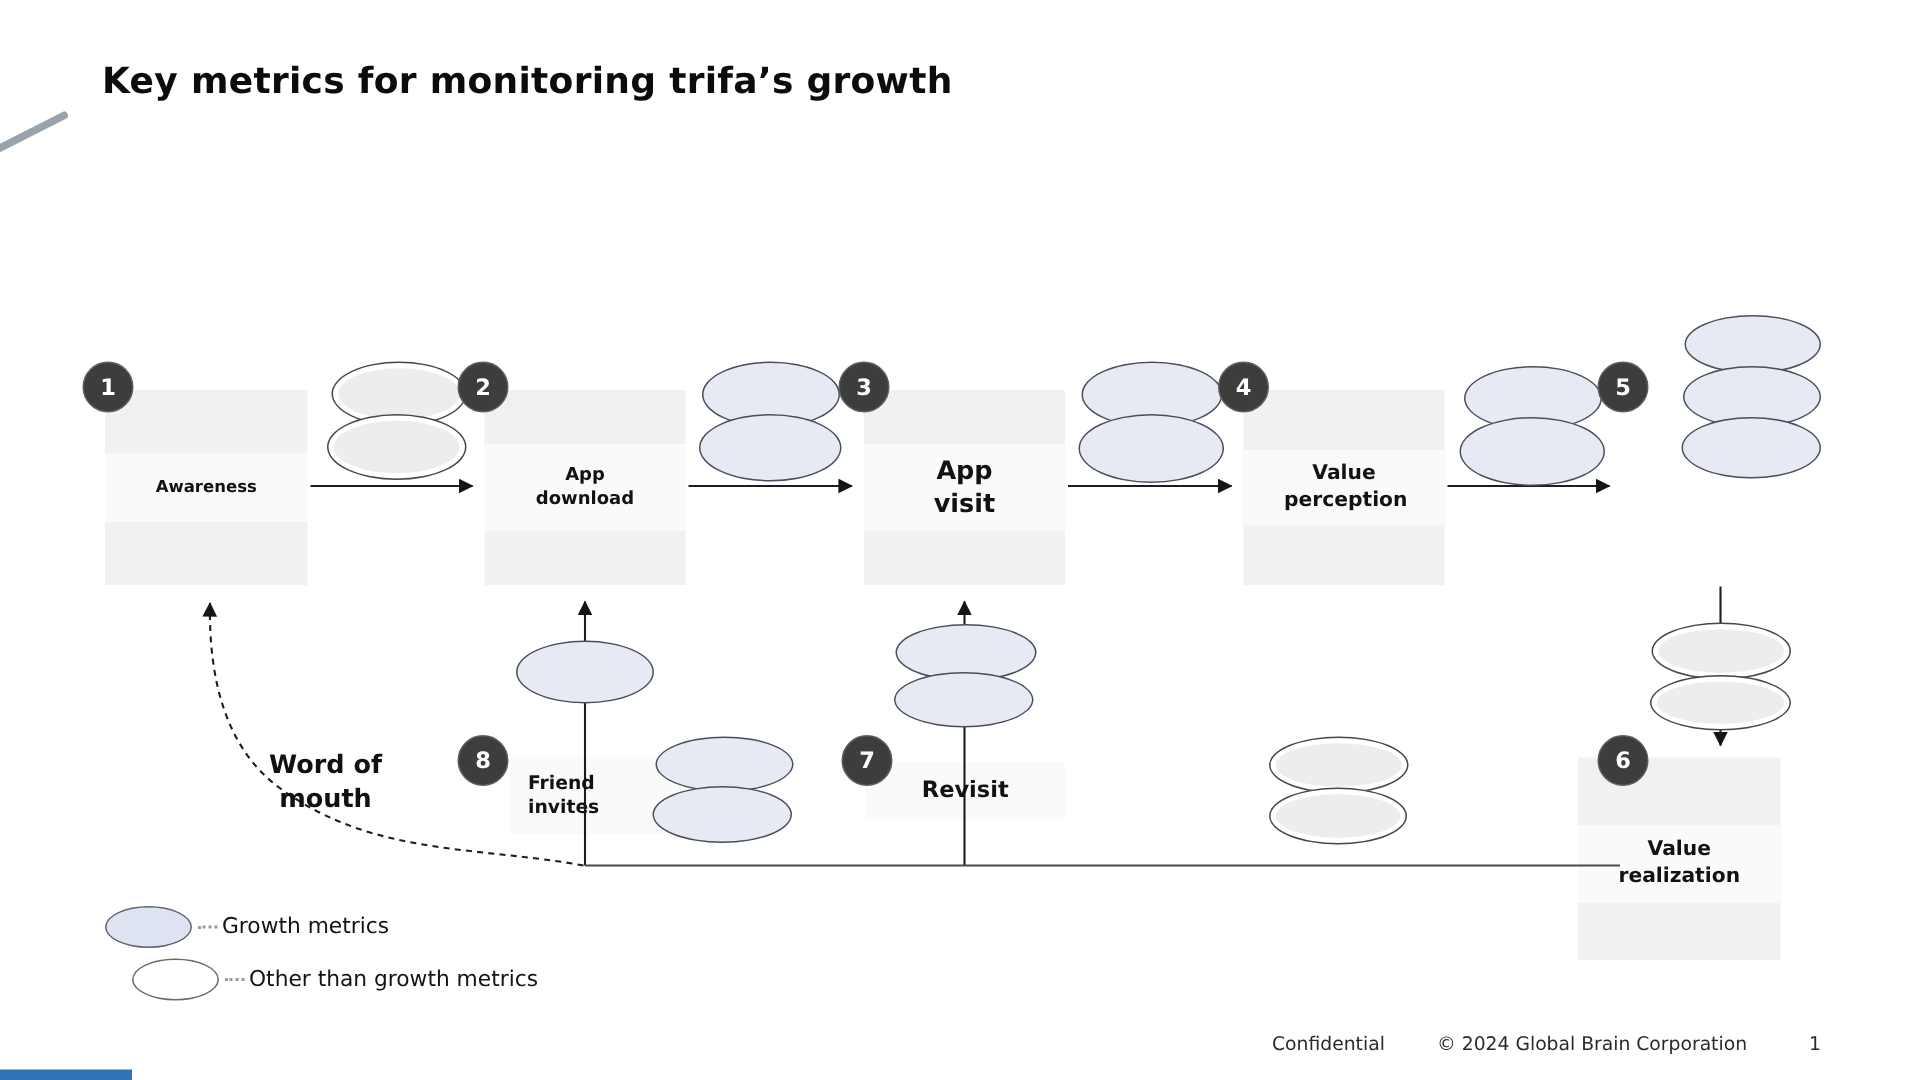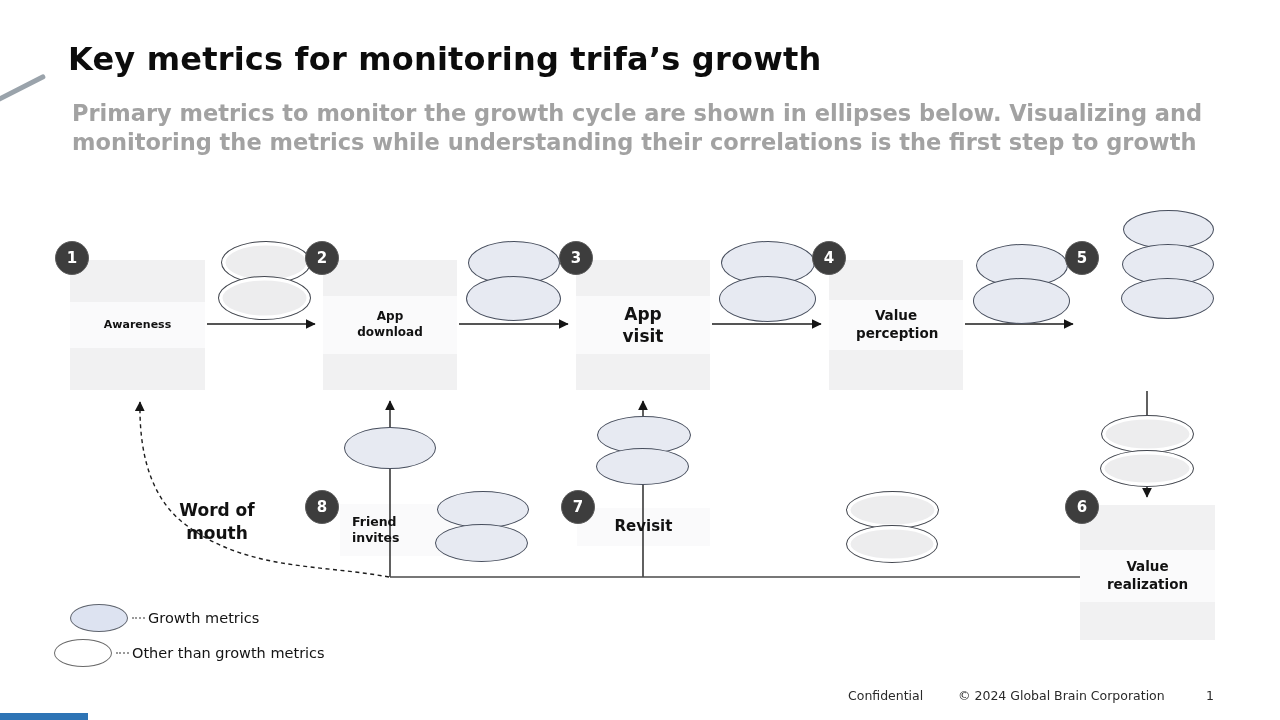--- a/index.html
+++ b/index.html
@@ -2,21 +2,21 @@
 <html><head>
 <meta charset="utf-8">
 <style>
   html,body{margin:0;padding:0;background:#fff;}
   #slide{
     position:relative;width:1280px;height:720px;background:#ffffff;overflow:hidden;
     font-family:"DejaVu Sans","Liberation Sans",sans-serif;
   }
   
   .deco-line{position:absolute;left:-8px;top:86px;width:56px;height:5px;background:#9aa3ab;transform:rotate(-27deg);border-radius:2px;}
-  .slide-title{position:absolute;left:68px;top:40px;font-size:32px;font-weight:700;color:#0c0c0c;letter-spacing:0.2px;}
+  .slide-title{position:absolute;left:68px;top:40px;font-size:24px;font-weight:700;color:#0c0c0c;letter-spacing:0.2px;}
   .slide-subtitle{position:absolute;left:72px;top:99px;width:1160px;font-size:22.5px;font-weight:700;color:#a2a2a2;line-height:29px;}
 
   
   .stage-box{position:absolute;background:#f1f1f2;}
   .stage-strip{position:absolute;left:0;right:0;background:rgba(253,253,253,0.72);display:flex;align-items:center;justify-content:center;}
   .stage-label{position:relative;z-index:3;font-weight:700;color:#121212;text-align:center;line-height:1.32;}
 
   
   .num-badge{
     position:absolute;width:34px;height:34px;border-radius:50%;background:#3d3d3d;border:1px solid #5d5d5d;
@@ -44,21 +44,20 @@
   .footer-text{position:absolute;top:688px;font-size:12.5px;color:#2a2a2a;}
   .footer-bar{position:absolute;left:0;top:713px;width:88px;height:7px;background:#2e74b5;}
 </style>
 </head>
 <body>
 
 <div id="slide">
 
   <div class="deco-line"></div>
   <div class="slide-title">Key metrics for monitoring trifa’s growth</div>
-  <div class="slide-subtitle">Primary metrics to monitor the growth cycle are shown in ellipses below. Visualizing and monitoring the metrics while understanding their correlations is the first step to growth</div>
 
   <div class="stage-box" style="left:70px;top:260px;width:135px;height:130px;">
     <div class="stage-strip" style="top:42px;height:46px;">
         <span class="stage-label" style="font-size:11px;">Awareness</span>
       </div>
   </div>
   <div class="stage-box" style="left:323px;top:260px;width:134px;height:130px;">
     <div class="stage-strip" style="top:36px;height:58px;">
         <span class="stage-label" style="font-size:12px;max-width:92px;">App download</span>
       </div>
@@ -77,21 +76,21 @@
   <div class="stage-box" style="left:577px;top:508px;width:133px;height:38px;">
     <div class="stage-strip" style="top:0;height:38px;">
         <span class="stage-label" style="font-size:15px;">Revisit</span>
       </div>
   </div>
   <div class="stage-box" style="left:340px;top:504px;width:117px;height:52px;">
     <div class="stage-strip" style="top:0;height:52px;justify-content:flex-start;padding-left:12px;">
         <span class="stage-label" style="font-size:12.5px;max-width:48px;text-align:left;">Friend invites</span>
       </div>
   </div>
-  <div class="stage-box" style="left:1080px;top:505px;width:135px;height:135px;">
+  <div class="stage-box" style="left:1052px;top:505px;width:135px;height:135px;">
     <div class="stage-strip" style="top:45px;height:52px;">
         <span class="stage-label" style="font-size:13.5px;max-width:100px;">Value realization</span>
       </div>
   </div>
 
   <svg class="wires" width="1280" height="720" viewBox="0 0 1280 720">
     <defs>
       <marker id="arr" markerWidth="8" markerHeight="8" refX="6.5" refY="3.5" orient="auto">
         <path d="M0,0 L7,3.5 L0,7 Z" fill="#151515"></path>
       </marker>
@@ -148,21 +147,21 @@
   <div class="el ringed" style="left:846px;top:491px;width:93px;height:38px;"></div>
   <div class="el ringed" style="left:846px;top:525px;width:92px;height:38px;"></div>
 
   <div class="wom-label">Word of mouth</div>
 
   <div class="legend-row" style="left:70px;top:604px;justify-content:space-between;">
     <span class="legend-swatch growth"></span>
     <span class="legend-dots"></span>
     <span class="legend-label">Growth metrics</span>
   </div>
-  <div class="legend-row" style="left:54px;top:639px;">
+  <div class="legend-row" style="left:88px;top:639px;">
     <span class="legend-swatch white"></span>
     <span class="legend-dots"></span>
     <span class="legend-label">Other than growth metrics</span>
   </div>
 
   <div class="footer-text" style="left:848px;">Confidential</div>
   <div class="footer-text" style="left:958px;">© 2024 Global Brain Corporation</div>
   <div class="footer-text" style="left:1206px;">1</div>
   <div class="footer-bar"></div>
 

